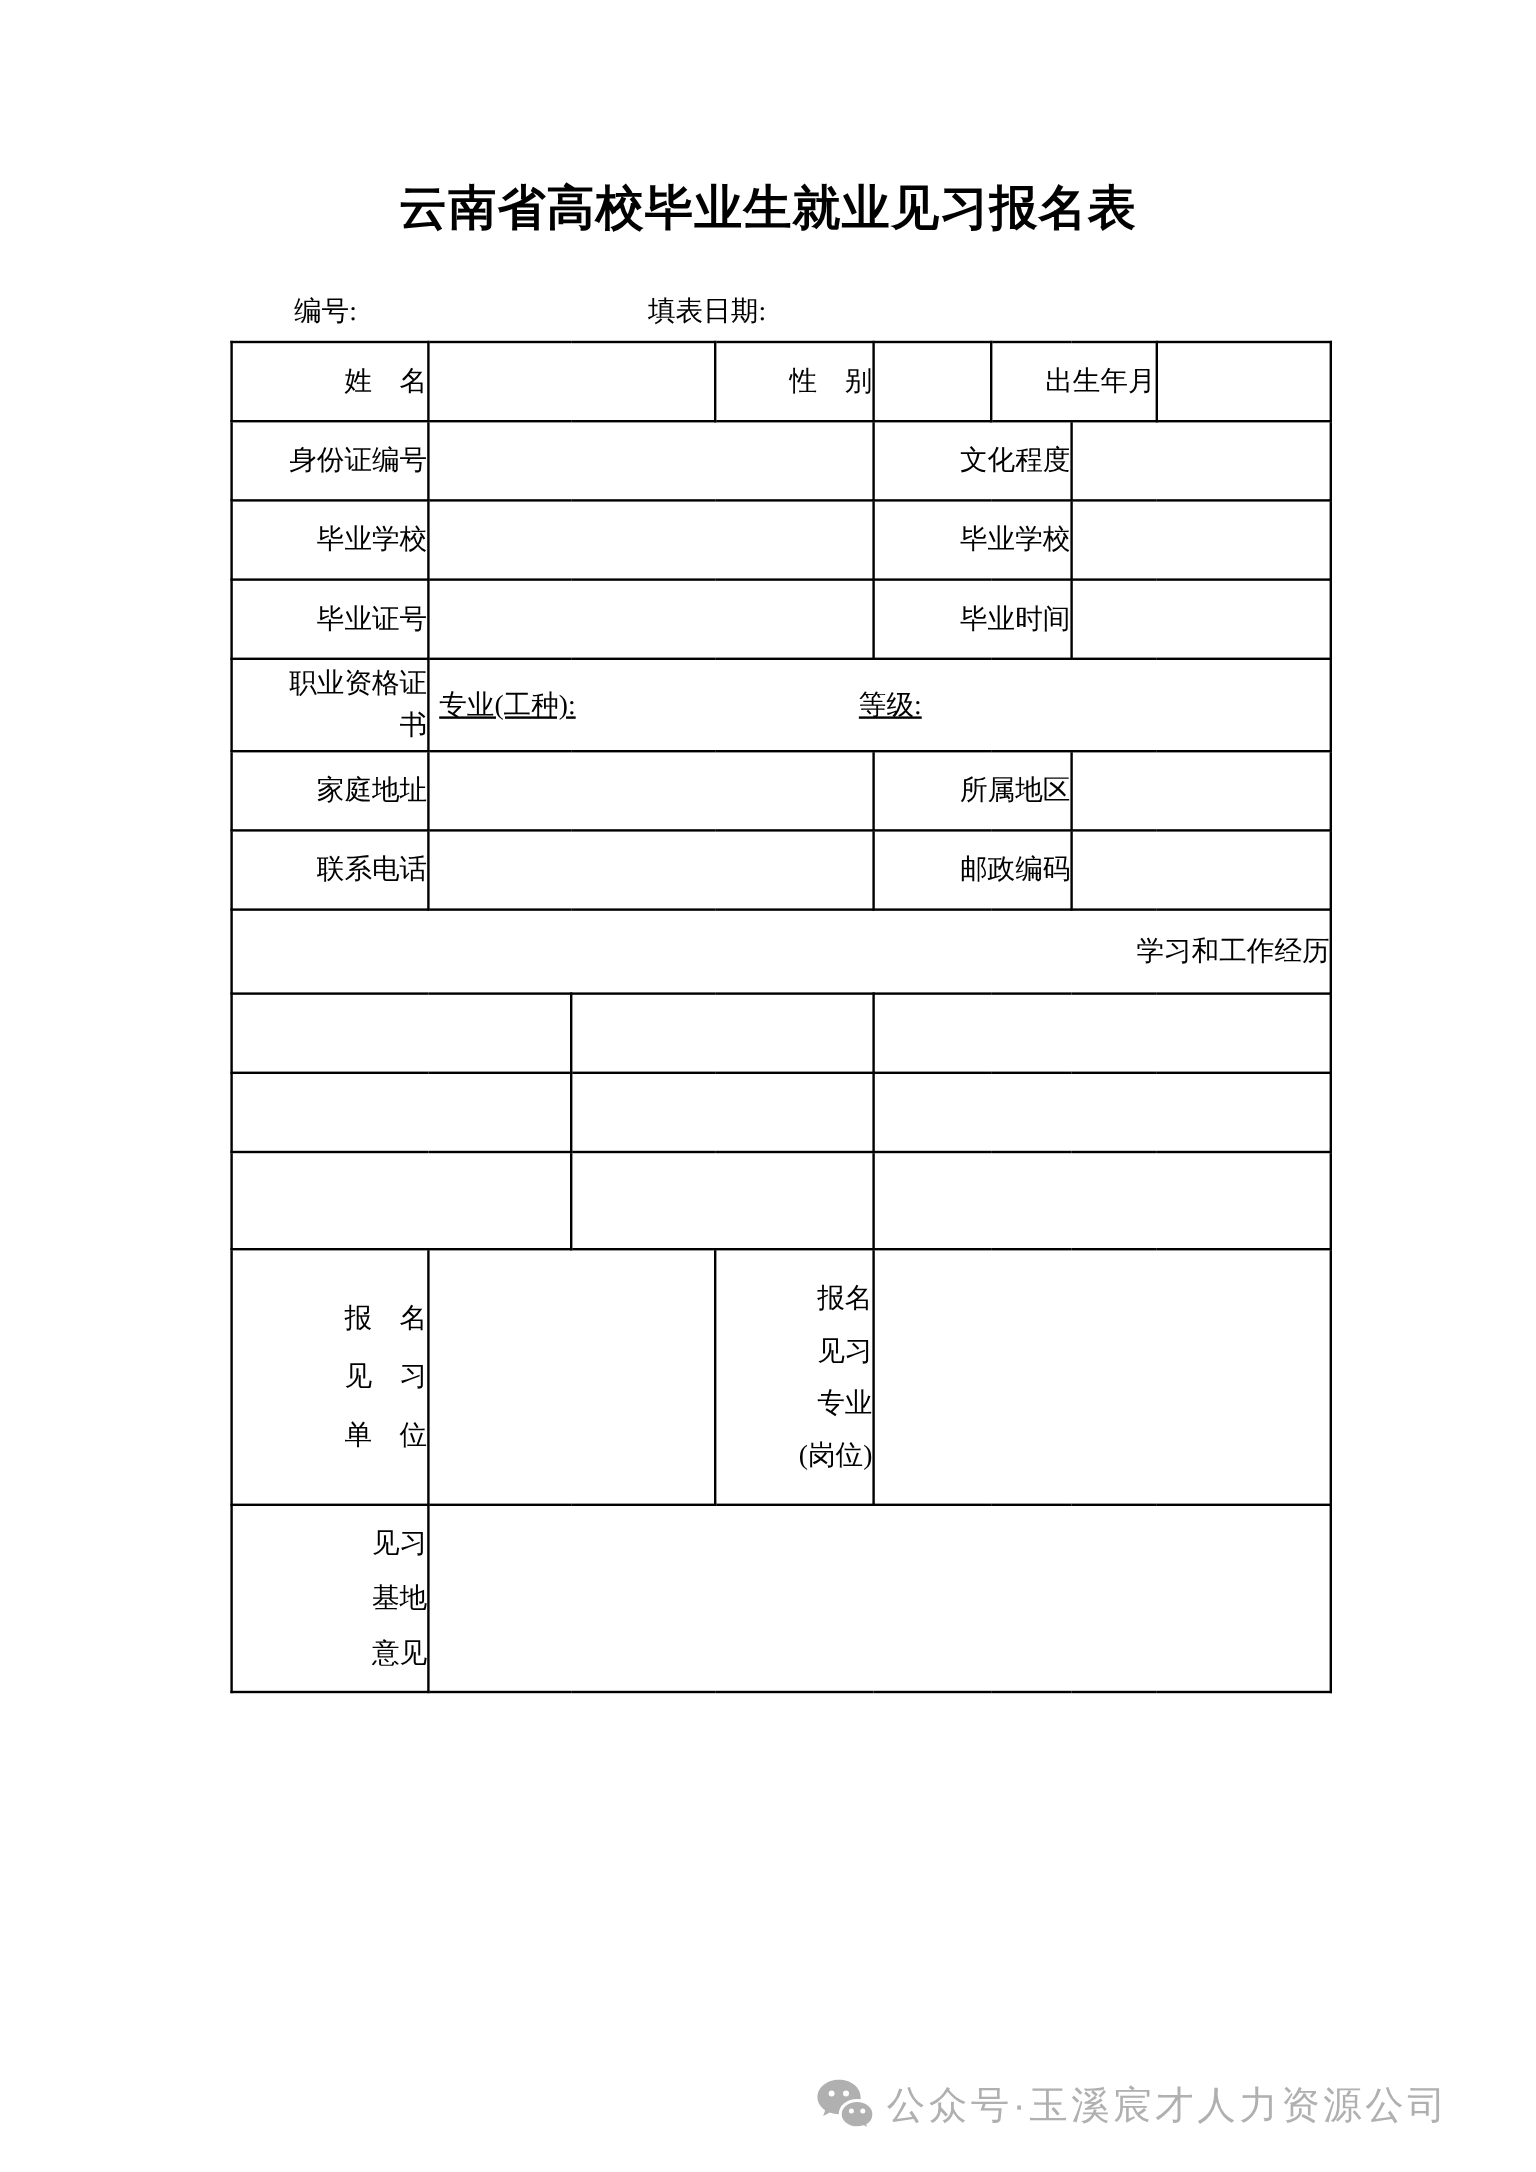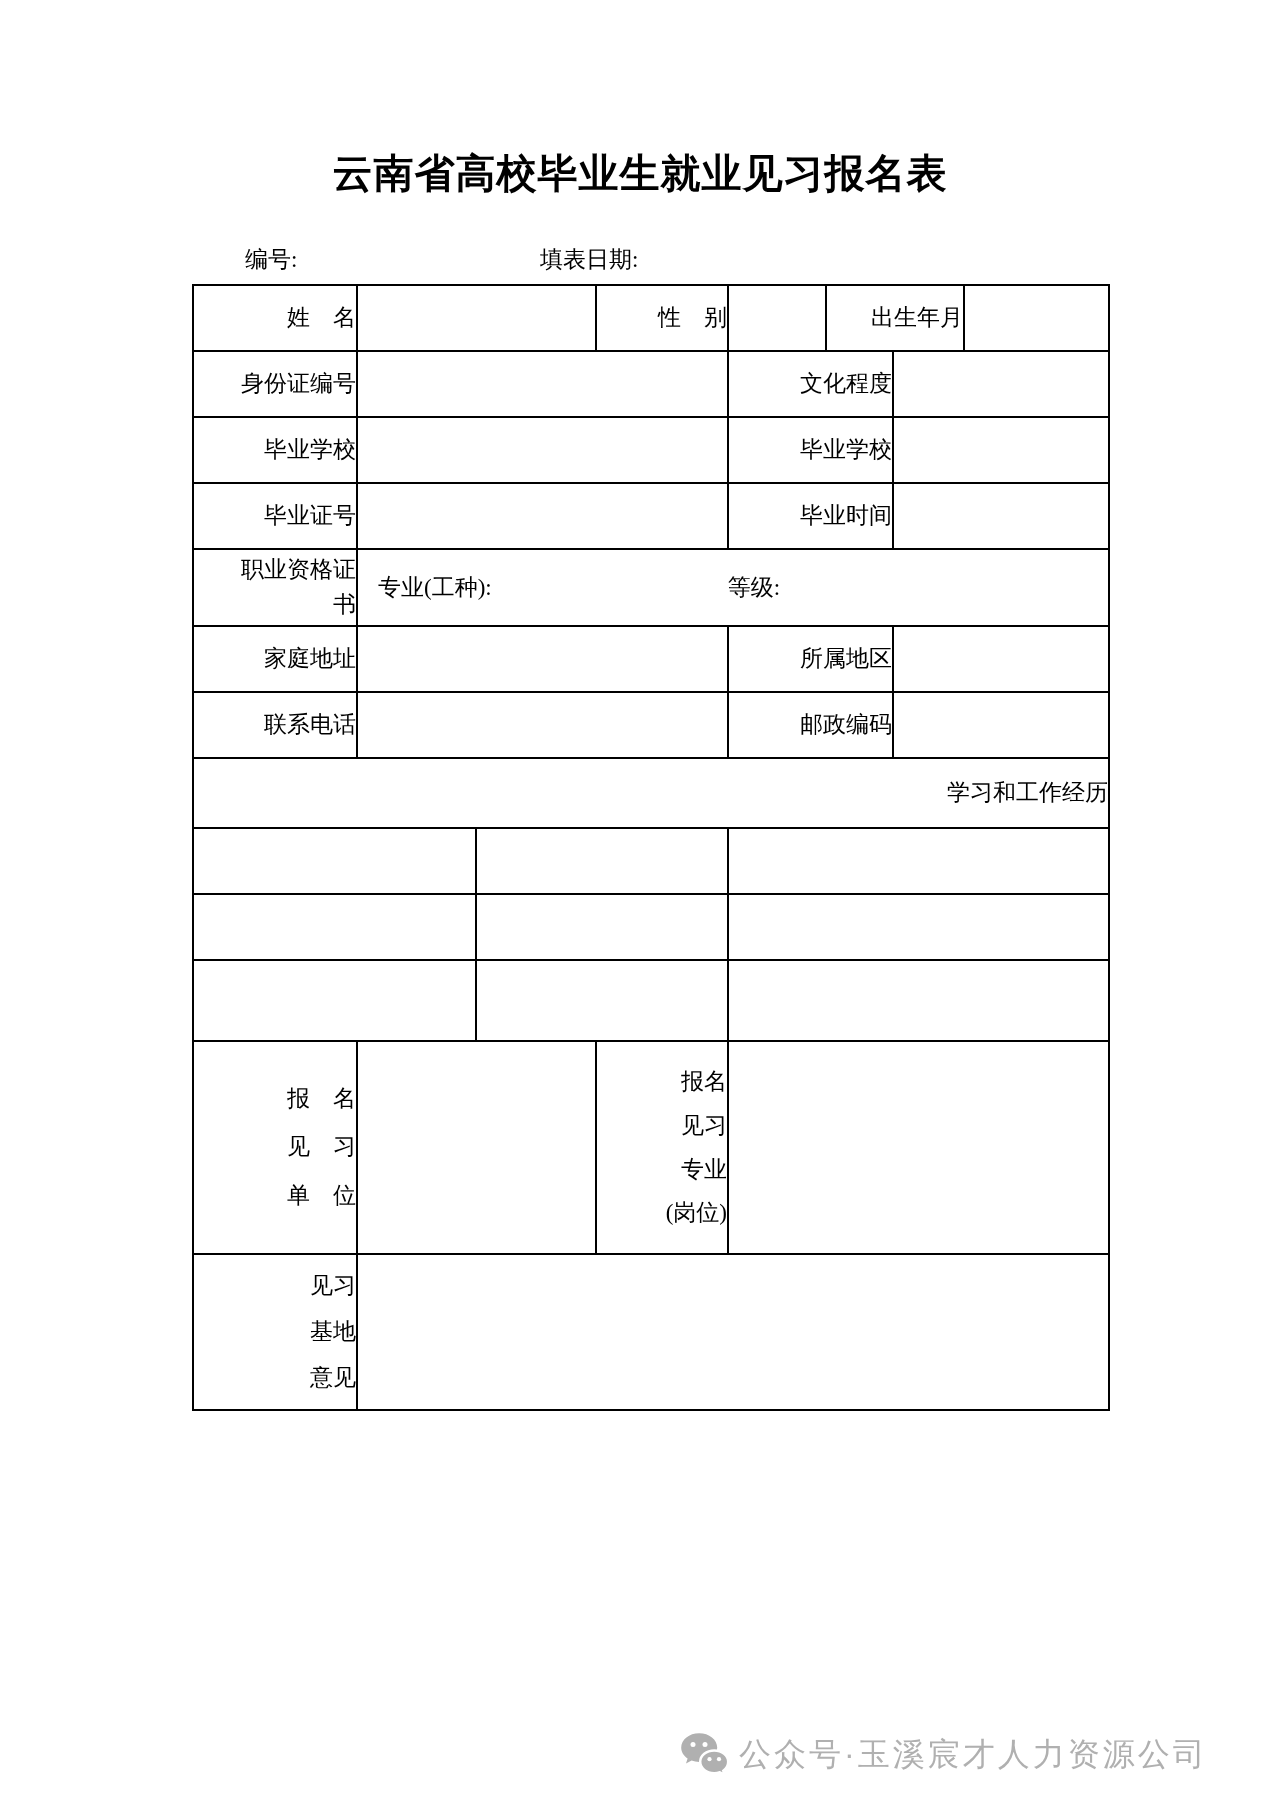--- a/index.html
+++ b/index.html
@@ -28,21 +28,21 @@
   table.form td {
     border:2px solid #000;
     text-align:right; vertical-align:middle;
     font-size:23px; padding:0; overflow:hidden;
   }
   .label { white-space:pre-line; line-height:1.5; }
   .lh21  { line-height:2.1; }
   .lh19  { line-height:1.9; }
   .lh20  { line-height:2.0; }
   td.voc { text-align:left; }
-  .voc-inner { display:flex; align-items:center; padding-left:20px; }
+  .voc-inner { display:flex; align-items:center; padding-left:8px;text-decoration:underline; }
   .voc-level { margin-left:236px; }
 
   .footer {
     position:absolute; left:680px; top:1732px;
     display:flex; align-items:center; gap:9px;
     color:#b0b0b0;
     font-family:"Liberation Sans","DejaVu Sans",sans-serif;
     font-size:32px; letter-spacing:3px; white-space:nowrap;
   }
   .wechat-icon { width:50px; height:46px; flex:0 0 auto; }

